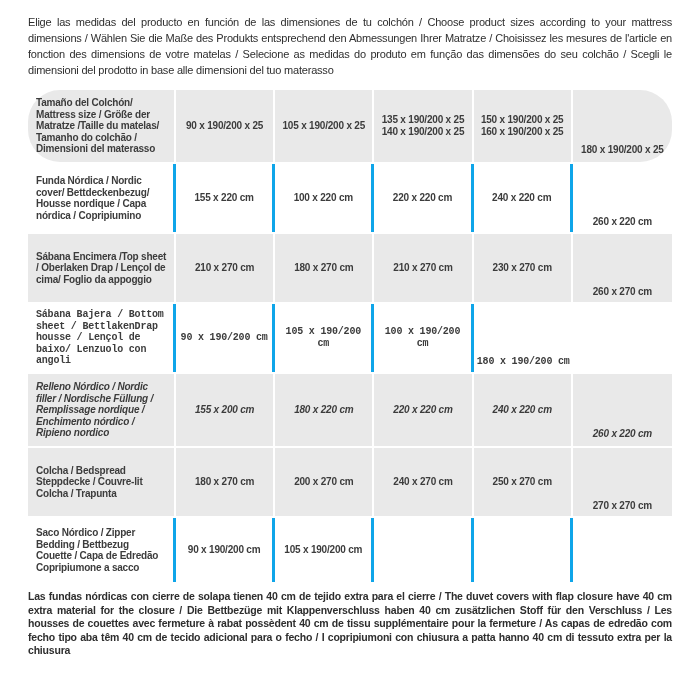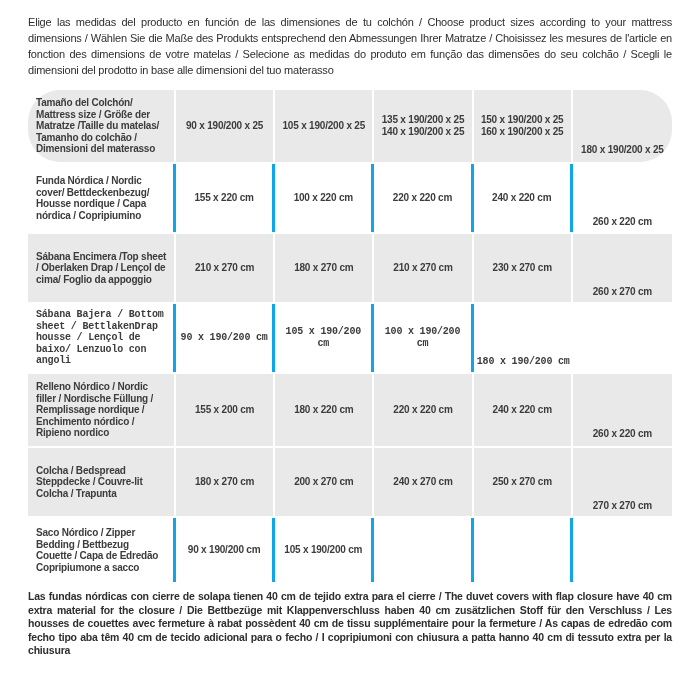--- a/index.html
+++ b/index.html
@@ -38,21 +38,21 @@
   .row.shaded { background: #e9e9e9; }
   .row.plain  { background: #ffffff; }
   .row.shaded .cell { border-right: 2px solid #ffffff; }
   .row.plain  .cell { border-right: 3px solid #0ea5e9; }
   .row .cell:last-child { border-right: none; margin-top: 48px; }
   
   .row:nth-child(1) { min-height: 72px; border-radius: 32px; }
   .row:nth-child(2) { min-height: 66px; }
   .row:nth-child(3) { min-height: 64px; }
   .row:nth-child(4) { min-height: 64px; font-family: Liberation Mono, monospace; }
-  .row:nth-child(5) { min-height: 72px; }
+  .row:nth-child(5) { min-height: 72px; font-style: italic; }
   .row:nth-child(6) { min-height: 58px; }
   .row:nth-child(7) { min-height: 64px; }
   .row:nth-child(8) { min-height: 64px; font-style: italic; }
   .cell {
     display: flex;
     align-items: center;
     justify-content: center;
     box-sizing: border-box;
     color: #3c3c3c;
     font-size: 10px;

